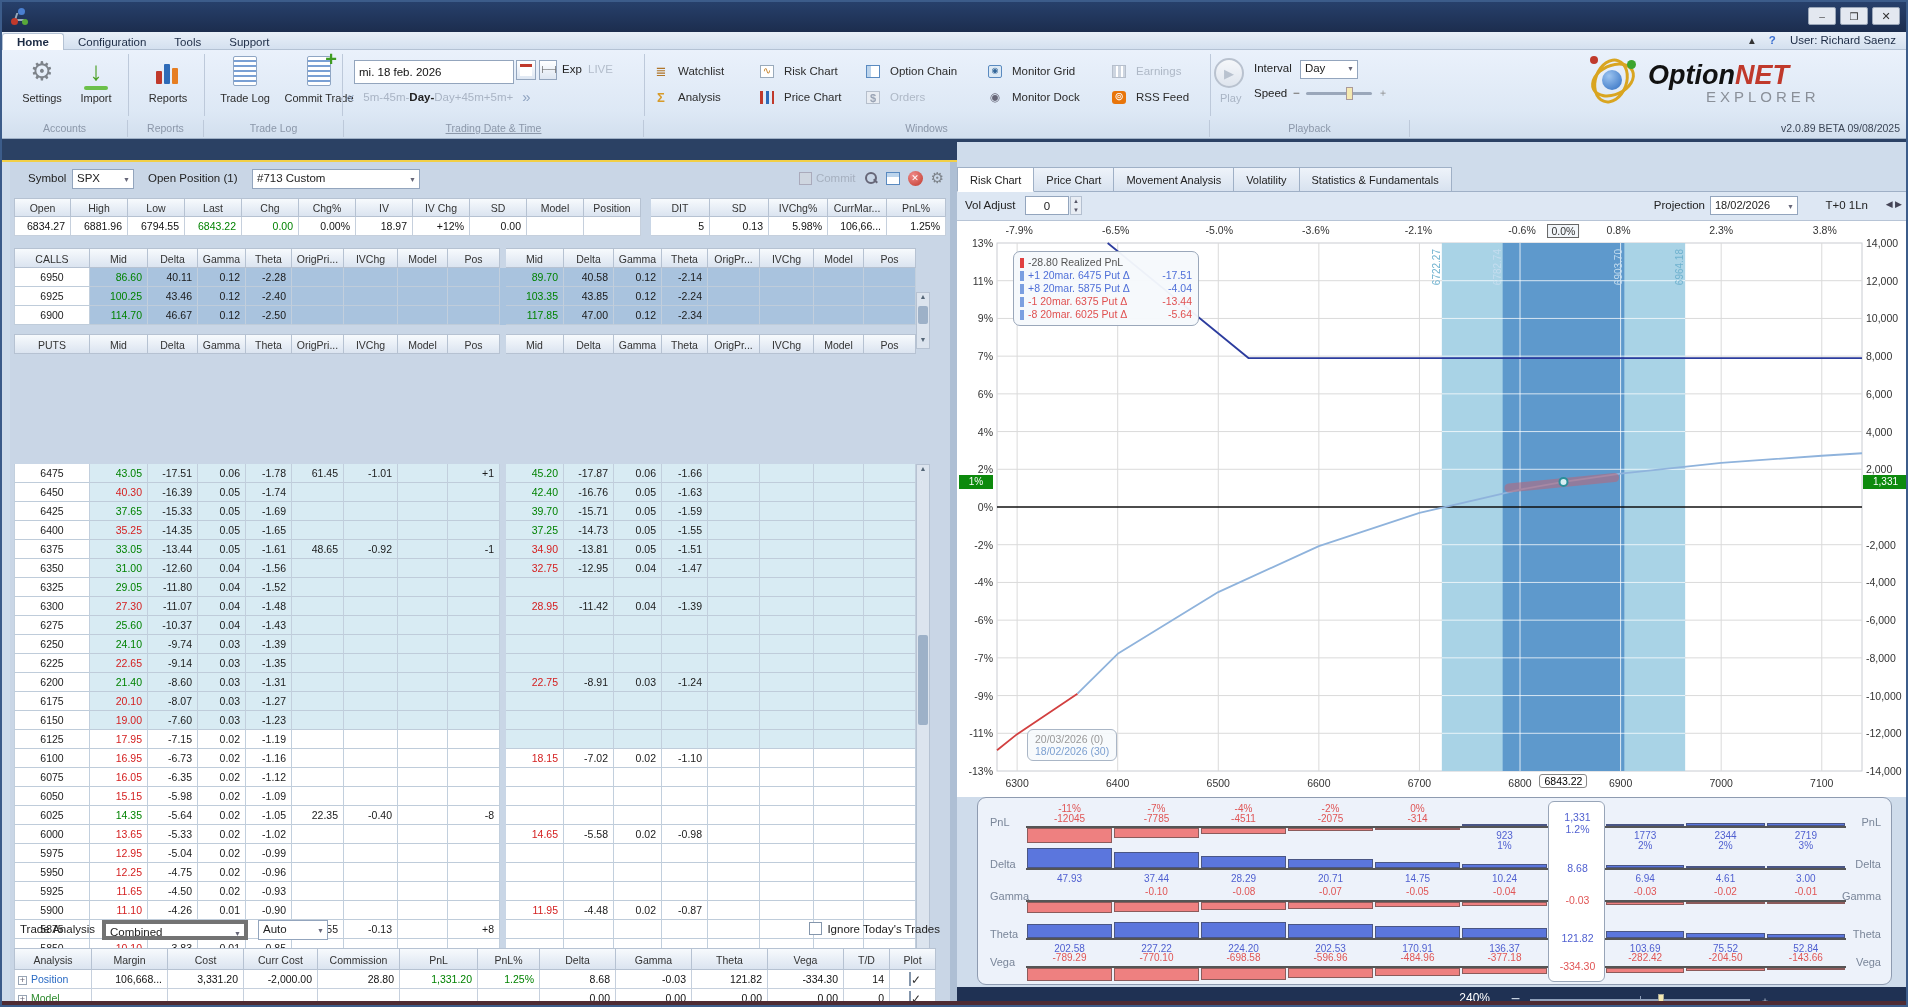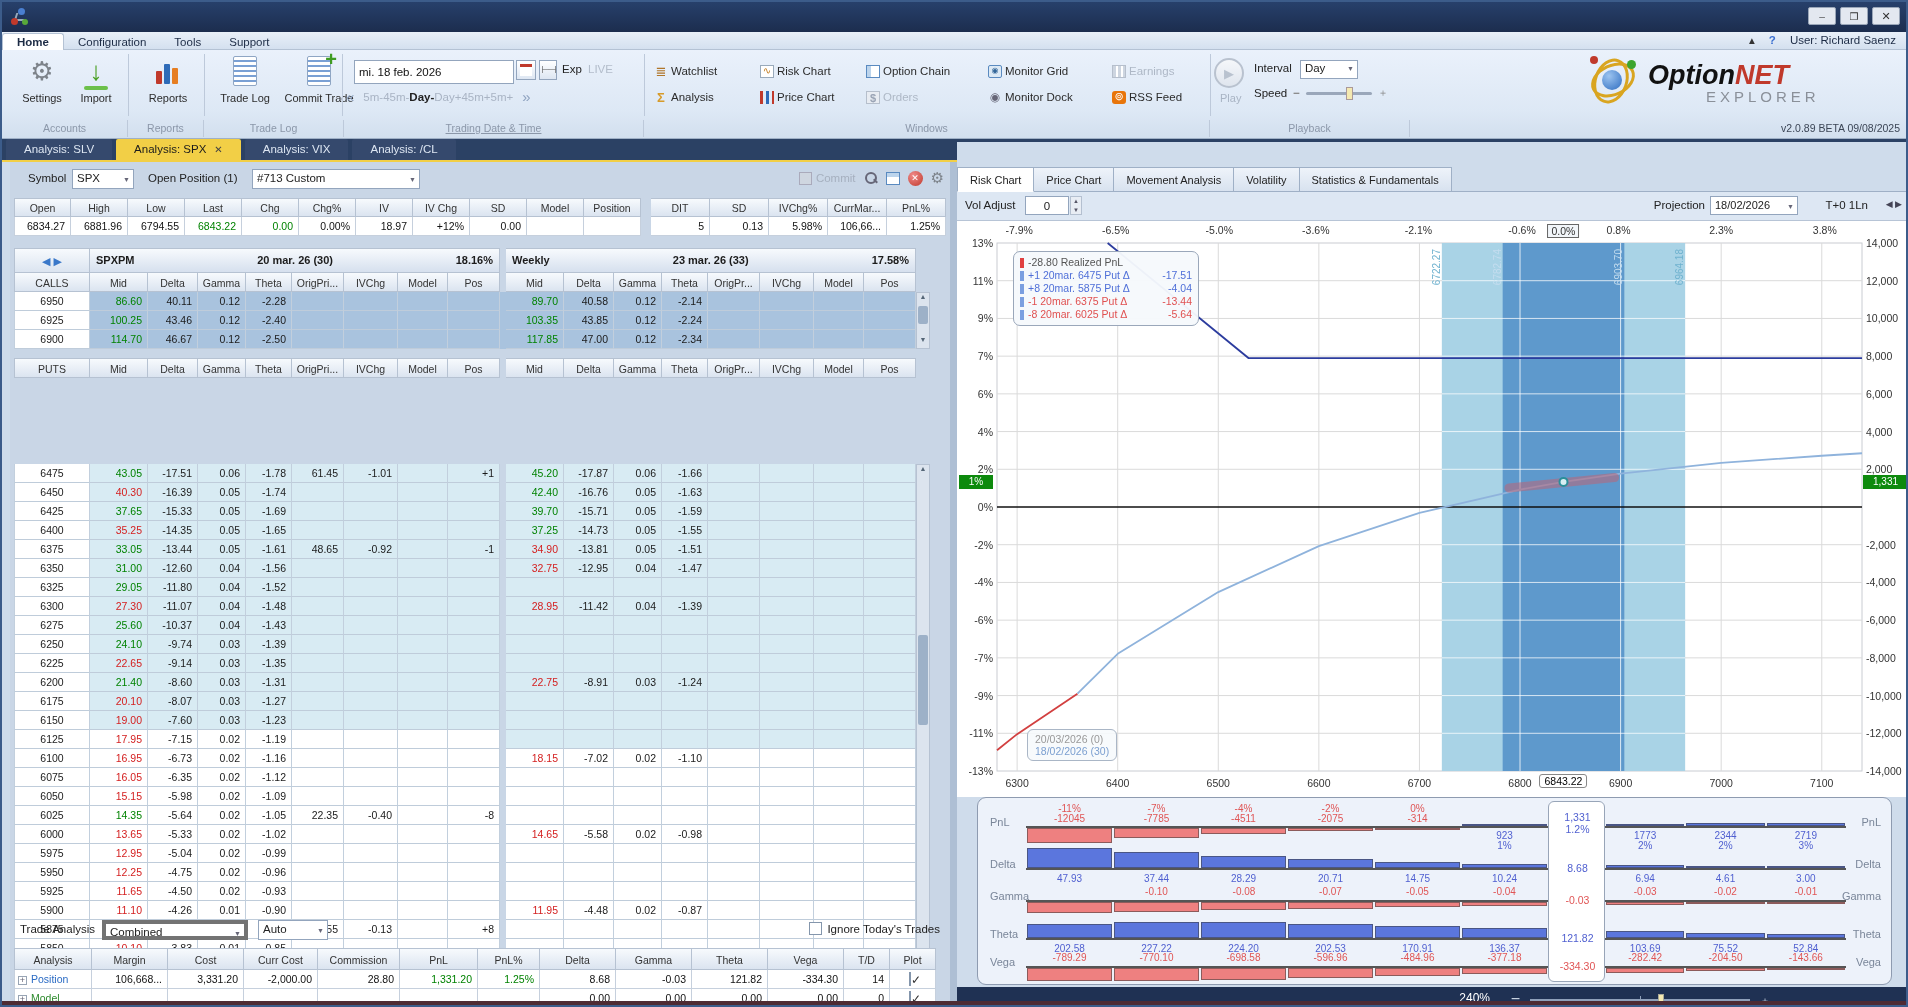--- a/index.html
+++ b/index.html
@@ -49,21 +49,21 @@
   .cal-btn::after{content:"";position:absolute;left:3px;top:3px;right:3px;bottom:3px;background:linear-gradient(#c0392b 0 3px,#fff 3px),repeating-linear-gradient(90deg,#9ab 0 2px,transparent 2px 4px);}
   .hh-btn{position:absolute;left:537px;top:10px;width:18px;height:20px;border:1px solid #93a5bd;background:linear-gradient(#fff,#dde6f2);font-size:10px;text-align:center;line-height:18px;color:#555;}
   .hh-btn::after{content:"⊢⊣";letter-spacing:-2px;}
   .exp-lbl{position:absolute;left:560px;top:13px;font-size:11.5px;color:#222;}
   .live-lbl{position:absolute;left:586px;top:13px;font-size:11.5px;color:#b3bdcb;}
   .steps{position:absolute;left:344px;top:38px;width:290px;font-size:11.5px;color:#a9b4c4;display:flex;gap:9px;align-items:center;}
   .steps .step.active{color:#222;font-weight:bold;}
   .chev-l::after{content:"«";color:#8fa3c0;font-size:15px;}
   .chev-r::after{content:"»";color:#8fa3c0;font-size:15px;}
   .win-grid{position:absolute;left:648px;top:8px;width:556px;height:56px;display:grid;grid-template-columns:106px 106px 122px 124px 98px;grid-auto-rows:26px;align-items:center;}
-  .wbtn{display:flex;align-items:center;gap:3px;font-size:11.5px;color:#2c2c2c;padding-left:4px;}
+  .wbtn{display:flex;align-items:center;gap:10px;font-size:11.5px;color:#2c2c2c;padding-left:4px;}
   .wbtn.disabled{color:#aeb8c6;}
   .wic{display:inline-block;width:14px;height:13px;text-align:center;font-size:11px;line-height:13px;}
   .ic-list::after{content:"≣";color:#b0762a;font-size:13px;}
   .ic-curve{border:1px solid #9ab;background:#fff;}
   .ic-curve::after{content:"∿";color:#c07818;font-size:10px;position:relative;top:-2px;}
   .ic-table{border:1px solid #5a8ac0;background:linear-gradient(90deg,#bcd4ec 0 4px,#fff 4px);}
   .ic-monitor{border:1px solid #5a8ac0;background:#dce9f5;border-radius:2px;}
   .ic-monitor::after{content:"◉";font-size:8px;color:#369;position:relative;top:-3px;}
   .ic-grid{border:1px solid #b6bfcc;background:repeating-linear-gradient(90deg,#cdd5e0 0 3px,#fff 3px 5px);}
   .ic-sigma::after{content:"Σ";color:#d79b2a;font-weight:bold;font-size:13px;}
@@ -364,21 +364,20 @@
       <div class="rgl" style="width:126px;">Accounts</div>
       <div class="rgl" style="width:76px;">Reports</div>
       <div class="rgl" style="width:140px;">Trade Log</div>
       <div class="rgl" style="width:300px;text-decoration:underline;">Trading Date &amp; Time</div>
       <div class="rgl" style="width:566px;">Windows</div>
       <div class="rgl" style="width:200px;">Playback</div>
     </div>
   </div>
 
   <div class="tabstrip">
-    <span id="doc-tabs"><span class="dtab">Analysis: SLV</span><span class="dtab active">Analysis: SPX<span class="close-x"></span></span><span class="dtab">Analysis: VIX</span><span class="dtab">Analysis: /CL</span></span>
     <span class="account">Account: VIX 20</span>
     <span class="acct-arrows"></span>
   </div>
 
   <div class="left-pane">
     <div class="symbol-row">
       <span class="sym-lbl">Symbol</span>
       <span class="sym-sel"><span>SPX</span></span>
       <span class="openpos">Open Position (1)</span>
       <span class="strat-sel"><span>#713 Custom</span></span>
@@ -427,34 +426,20 @@
           <div class="qv"></div>
           <div class="qv qgap"></div>
           <div class="qv">5</div>
           <div class="qv">0.13</div>
           <div class="qv">5.98%</div>
           <div class="qv">106,66...</div>
           <div class="qv">1.25%</div>
         </div>
       </div>
     <div class="chain" id="chain">
-        <div class="chead-row">
-          <div class="nav-cell"></div>
-          <div class="exp-head">
-            <span>SPXPM</span>
-            <span>20 mar. 26 (30)</span>
-            <span>18.16%</span>
-          </div>
-          <div class="cgap"></div>
-          <div class="exp-head">
-            <span>Weekly</span>
-            <span>23 mar. 26 (33)</span>
-            <span>17.58%</span>
-          </div>
-        </div>
         <div class="crow">
           <div class="colh strike-h">CALLS</div>
           <div class="colh">Mid</div>
           <div class="colh">Delta</div>
           <div class="colh">Gamma</div>
           <div class="colh">Theta</div>
           <div class="colh">OrigPri...</div>
           <div class="colh">IVChg</div>
           <div class="colh">Model</div>
           <div class="colh">Pos</div>

